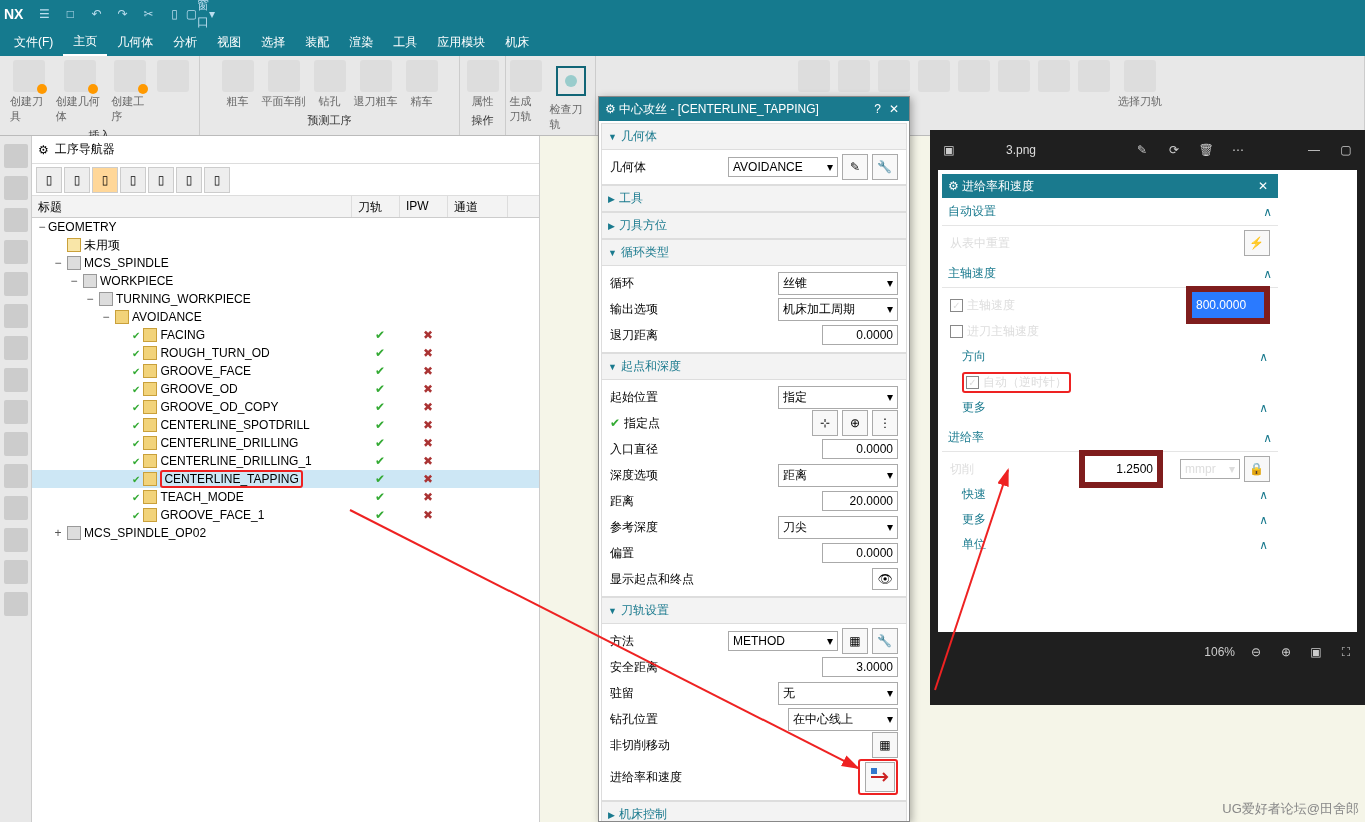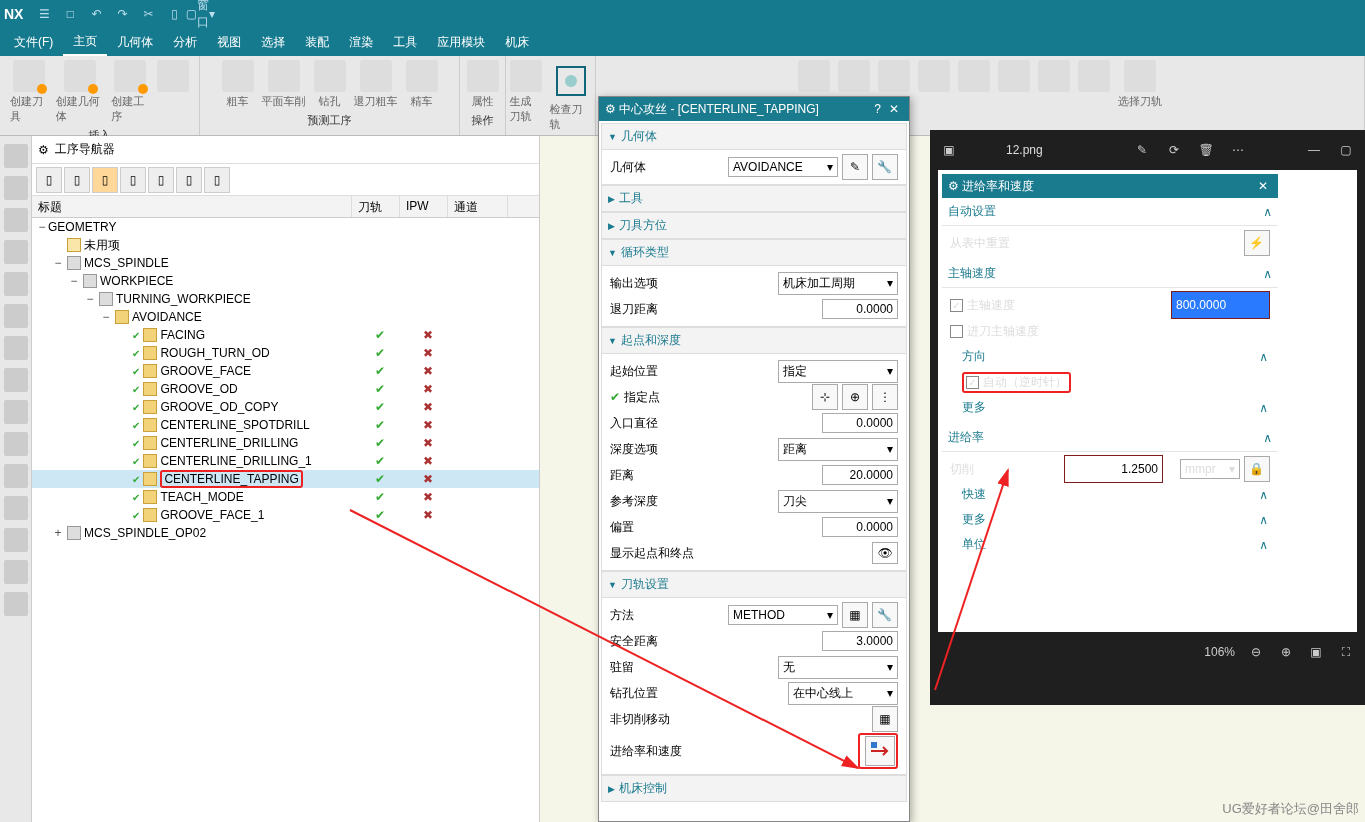--- a/index.html
+++ b/index.html
@@ -63,21 +63,21 @@
 .photos-top{height:40px;display:flex;align-items:center;padding:0 10px;gap:14px}
 .photos-icon{width:18px;height:18px;display:flex;align-items:center;justify-content:center;color:#ccc}
 .photos-body{background:#fff;margin:0 8px;height:462px;position:relative}
 .photos-bottom{height:40px;display:flex;align-items:center;justify-content:flex-end;padding:0 10px;gap:12px;color:#ccc}
 .dlg2{position:absolute;left:4px;top:4px;width:336px}
 .dlg2 .dlg-title{height:24px}
 .sec-hdr2{background:#fff;padding:5px 6px;cursor:pointer;display:flex;align-items:center;color:#1a7a8e;font-weight:500;border-bottom:1px solid #e5e5e5}
 .sec-hdr2::after{content:"∧";margin-left:auto;color:#1a7a8e}
 .sec-body2{padding:4px 8px}
 .cb{width:13px;height:13px;border:1px solid #888;margin-right:4px;display:inline-flex;align-items:center;justify-content:center;font-size:10px}
-.finput2{border:1px solid #7f1d1d;background:#fff;padding:6px 4px;width:99px;text-align:right}
+.finput2{border:6px solid #7f1d1d;background:#fff;padding:6px 4px;width:84px;text-align:right}
 .finput2.hl{background:#2a7aff;color:#fff;text-align:left}
 .arrow-line{position:absolute;pointer-events:none}
 .watermark{position:absolute;right:6px;bottom:4px;color:#888;font-size:13px}
 .big-icon{width:42px;height:42px;display:flex;align-items:center;justify-content:center}
 svg{display:block}
 .eye-btn{width:26px;height:22px;border:1px solid #aaa;display:flex;align-items:center;justify-content:center}
 .redbox2{border:2px solid #e22;border-radius:3px;padding:1px}
 .sub-indent{padding-left:12px}
 </style>
 </head>
@@ -431,20 +431,24 @@
           <span class="fselect">AVOIDANCE</span>
           <span class="fbtn">✎</span>
           <span class="fbtn">🔧</span>
         </div>
     </div>
     <div class="sec-hdr collapsed">工具</div>
     <div class="sec-hdr collapsed">刀具方位</div>
     <div class="sec-hdr">循环类型</div>
     <div class="sec-body">
       <div class="frow">
+          <span class="flabel">循环</span>
+          <span class="fselect" style="width:120px">丝锥</span>
+        </div>
+      <div class="frow">
           <span class="flabel">输出选项</span>
           <span class="fselect" style="width:120px">机床加工周期</span>
         </div>
       <div class="frow">
           <span class="flabel">退刀距离</span>
           <input class="finput" value="0.0000" style="">
         </div>
     </div>
     <div class="sec-hdr">起点和深度</div>
     <div class="sec-body">
@@ -521,21 +525,21 @@
         </div>
     </div>
     <div class="sec-hdr collapsed">机床控制</div>
   </div>
 </div>
 
 <div class="photos-win">
   <div class="photos-top">
     <span class="photos-icon">▣</span>
     <span style="flex:0 0 20px"></span>
-    <span>12.png</span>
+    <span>3.png</span>
     <span style="flex:1"></span>
     <span class="photos-icon">✎</span>
     <span class="photos-icon">⟳</span>
     <span class="photos-icon">🗑</span>
     <span class="photos-icon">⋯</span>
     <span style="width:30px"></span>
     <span class="photos-icon">—</span>
     <span class="photos-icon">▢</span>
   </div>
   <div class="photos-body">

